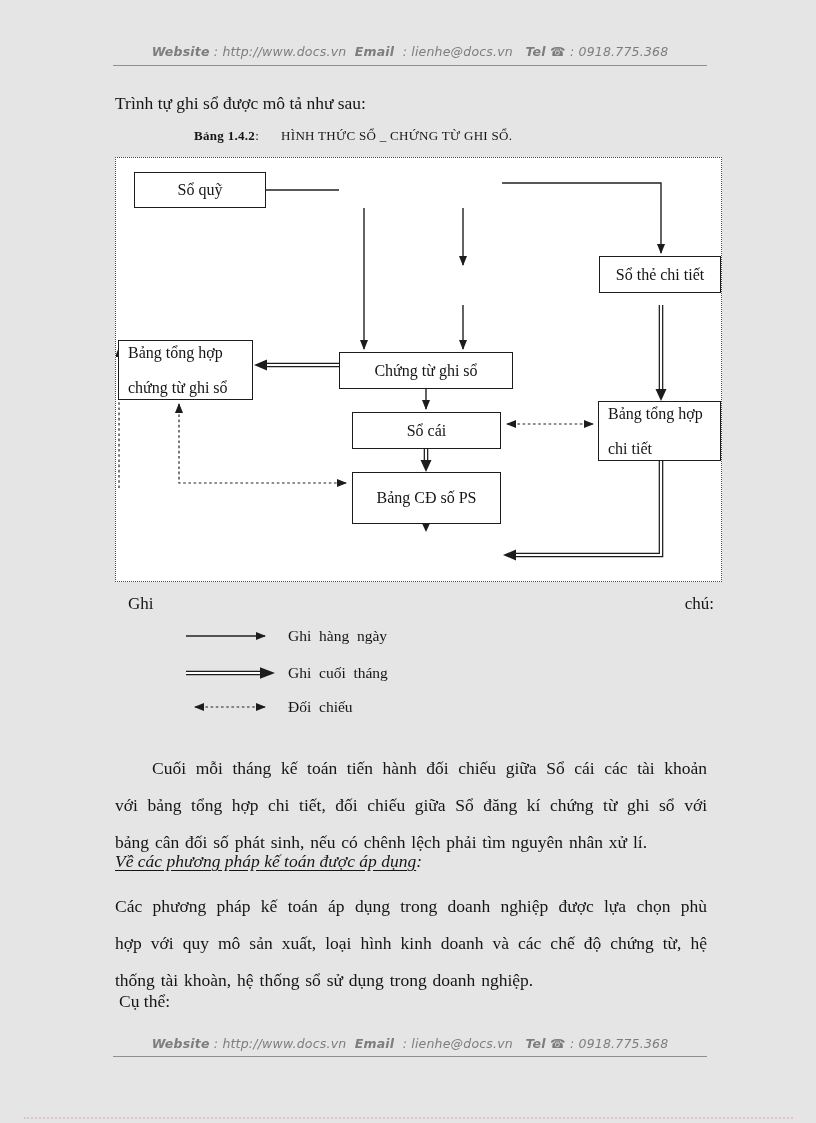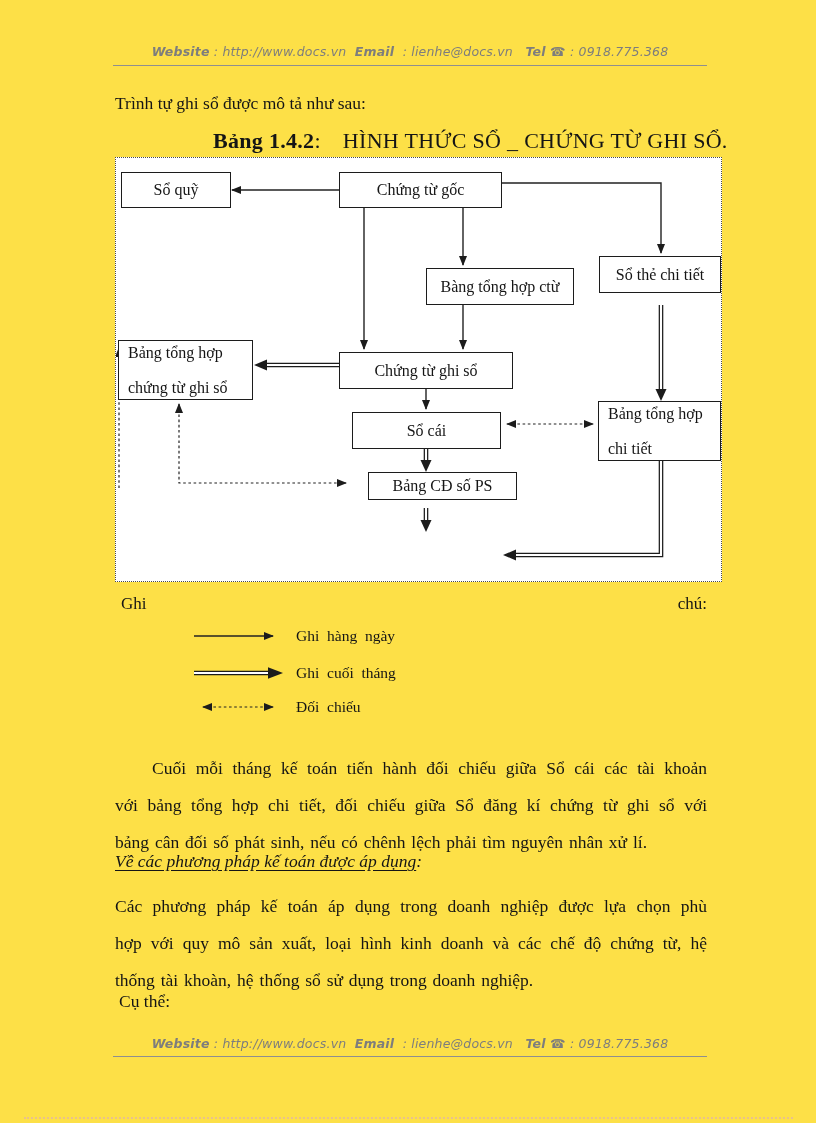--- a/index.html
+++ b/index.html
@@ -1,50 +1,50 @@
 <!DOCTYPE html>
 <html><head>
 <meta charset="utf-8">
 <style>
   html,body{margin:0;padding:0;background:#ffffff;}
   .page{
-    position:relative;width:816px;height:1123px;background:#fde047;overflow:hidden;
+    position:relative;width:816px;height:1123px;background:#e5e5e5;overflow:hidden;
     font-family:"Liberation Serif","DejaVu Serif",serif;color:#151515;
   }
   
   .hf{
     position:absolute;left:112px;width:596px;text-align:center;
     font-family:"DejaVu Sans","Liberation Sans",sans-serif;
     font-style:italic;font-size:12.5px;color:#7d7d7d;letter-spacing:.2px;white-space:pre;
   }
   .hf b{font-weight:bold;}
   .rule{position:absolute;left:113px;width:594px;border-top:1px solid #8f8f8f;}
   
   .intro{position:absolute;left:115px;top:93px;font-size:17.5px;}
-  .caption{position:absolute;left:213px;top:128px;font-size:22px;letter-spacing:.3px;}
+  .caption{position:absolute;left:194px;top:128px;font-size:13px;letter-spacing:.3px;}
   .caption .lbl{font-weight:bold;}
   .caption .ttl{margin-left:22px;}
   
   .diagram{position:absolute;left:115px;top:157px;width:605px;height:423px;border:1px dotted #4a4a4a;background:#fff;}
   .diagram svg{position:absolute;left:0;top:0;}
   .dbox{
     position:absolute;border:1.5px solid #1c1c1c;background:#fff;box-sizing:border-box;
     display:flex;align-items:center;justify-content:center;
     font-size:16px;line-height:20px;text-align:center;white-space:nowrap;
   }
   .dbox.two{flex-direction:column;align-items:flex-start;justify-content:center;
     padding-left:9px;line-height:27px;text-align:left;gap:8px;}
   .sline{stroke:#222;stroke-width:1.4;fill:none;}
   .dline-o{stroke:#1c1c1c;stroke-width:4.6;fill:none;}
   .dline-i{stroke:#ffffff;stroke-width:2.1;fill:none;}
   .dash{stroke:#222;stroke-width:1.2;fill:none;stroke-dasharray:2.6 2.6;}
   .tri{fill:#1c1c1c;}
   
-  .ghichu{position:absolute;left:121px;top:594px;width:586px;display:flex;justify-content:space-between;font-size:17px;gap:46px;}
-  .legrow{position:absolute;left:193px;height:16px;display:flex;align-items:center;text-align:center;}
+  .ghichu{position:absolute;left:128px;top:594px;width:586px;display:flex;justify-content:space-between;font-size:17px;gap:46px;}
+  .legrow{position:absolute;left:185px;height:16px;display:flex;align-items:center;text-align:center;}
   .legrow svg{display:block;}
   .legrow .leglab{margin-left:11px;font-size:15.5px;white-space:pre;}
   
   .para{position:absolute;left:115px;width:592px;font-size:17.5px;word-spacing:1.5px;}
   .jline{height:37px;line-height:37px;text-align:justify;text-align-last:justify;white-space:normal;}
   .jline.lastline{text-align-last:left;}
   .jline.indent{padding-left:37px;}
   .heading{position:absolute;left:115px;top:851px;font-size:17.5px;font-style:italic;}
   .heading .u{text-decoration:underline;text-underline-offset:3px;}
   .cuthe{position:absolute;left:119px;top:991px;font-size:17.5px;}
@@ -104,35 +104,33 @@
         <path class="dline-o" d="M545,303 L545,397 L399,397"></path>
           <path class="dline-i" d="M545,303 L545,397 L399,397"></path>
         <polygon class="tri" points="387,397 400,391.5 400,402.5"></polygon>
       </g>
 
       <path class="dash" d="M391,266 L477,266" marker-start="url(#arr)" marker-end="url(#arr)"></path>
       <path class="dash" d="M63,246 L63,325 L230,325" marker-start="url(#arr)" marker-end="url(#arr)"></path>
       <path class="dash" d="M3,330 L3,190" marker-end="url(#arr)"></path>
     </svg>
 
-    <div class="dbox" style="left:5px;top:14px;width:110px;height:36px">Sổ quỹ</div>
-    <div class="dbox" style="left:223px;top:14px;width:163px;height:36px">Chứng từ gốc</div>
-    <div class="dbox" style="left:310px;top:110px;width:148px;height:37px">Bàng tổng hợp ctừ</div>
+    <div class="dbox" style="left:18px;top:14px;width:132px;height:36px">Sổ quỹ</div>
     <div class="dbox" style="left:483px;top:98px;width:122px;height:37px">Sổ thẻ chi tiết</div>
     <div class="dbox two" style="left:2px;top:182px;width:135px;height:60px">
       <span>Bảng tổng hợp</span>
       <span>chứng từ ghi sổ</span>
     </div>
     <div class="dbox" style="left:223px;top:194px;width:174px;height:37px">Chứng từ ghi sổ</div>
     <div class="dbox" style="left:236px;top:254px;width:149px;height:37px">Sổ  cái</div>
     <div class="dbox two" style="left:482px;top:243px;width:123px;height:60px">
       <span>Bảng tổng hợp</span>
       <span>chi tiết</span>
     </div>
-    <div class="dbox" style="left:252px;top:314px;width:149px;height:28px">Bảng CĐ số PS</div>
+    <div class="dbox" style="left:236px;top:314px;width:149px;height:52px">Bảng CĐ số PS</div>
   </div>
 
   <div class="ghichu">
     <span>Ghi</span>
     <span>chú:</span>
   </div>
 
   <div class="legrow" style="top:628px">
     <svg width="92" height="16" viewBox="0 0 92 16">
       <path class="sline" d="M1,8 L80,8" marker-end="url(#arr)"></path>

